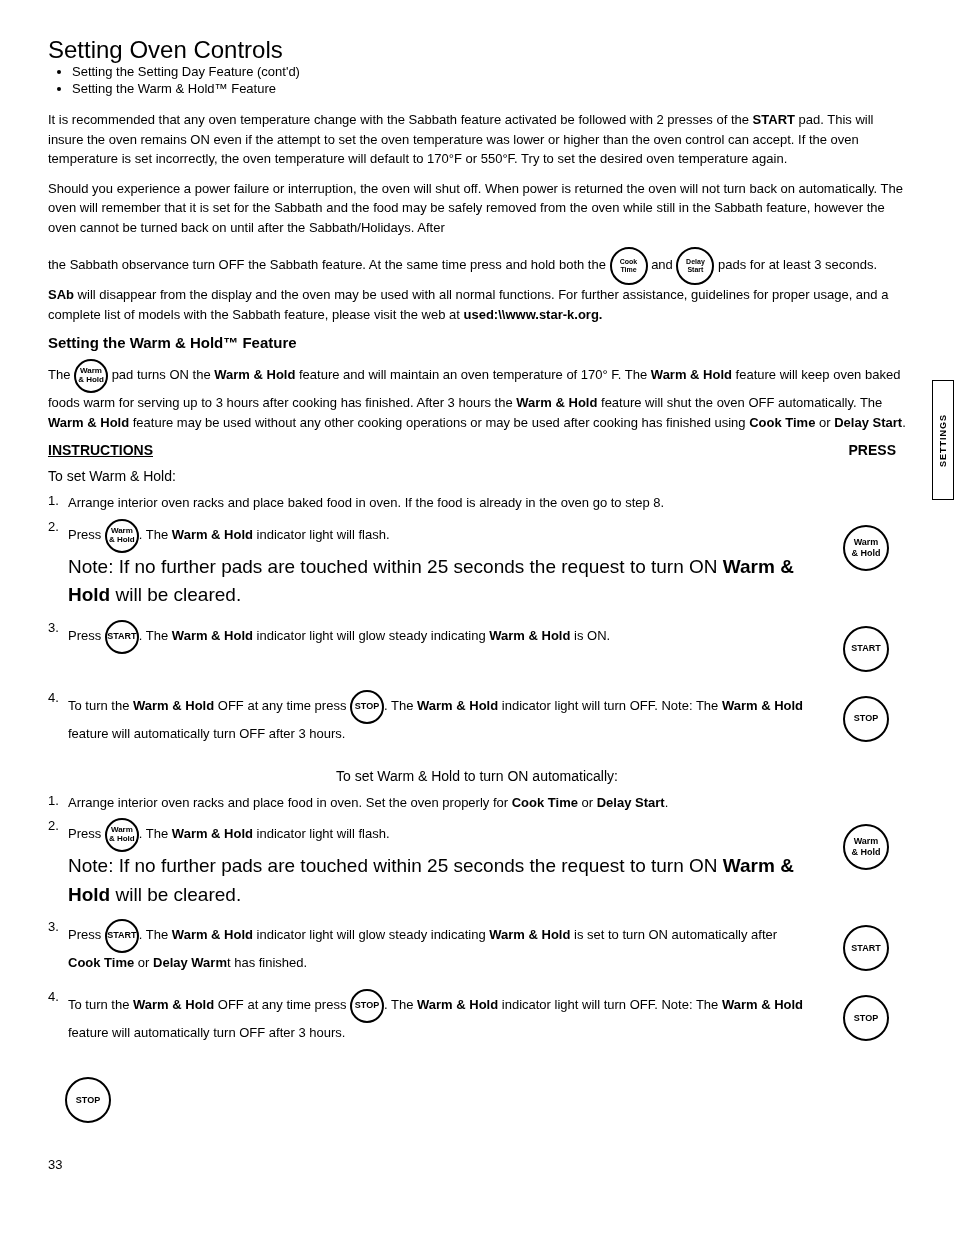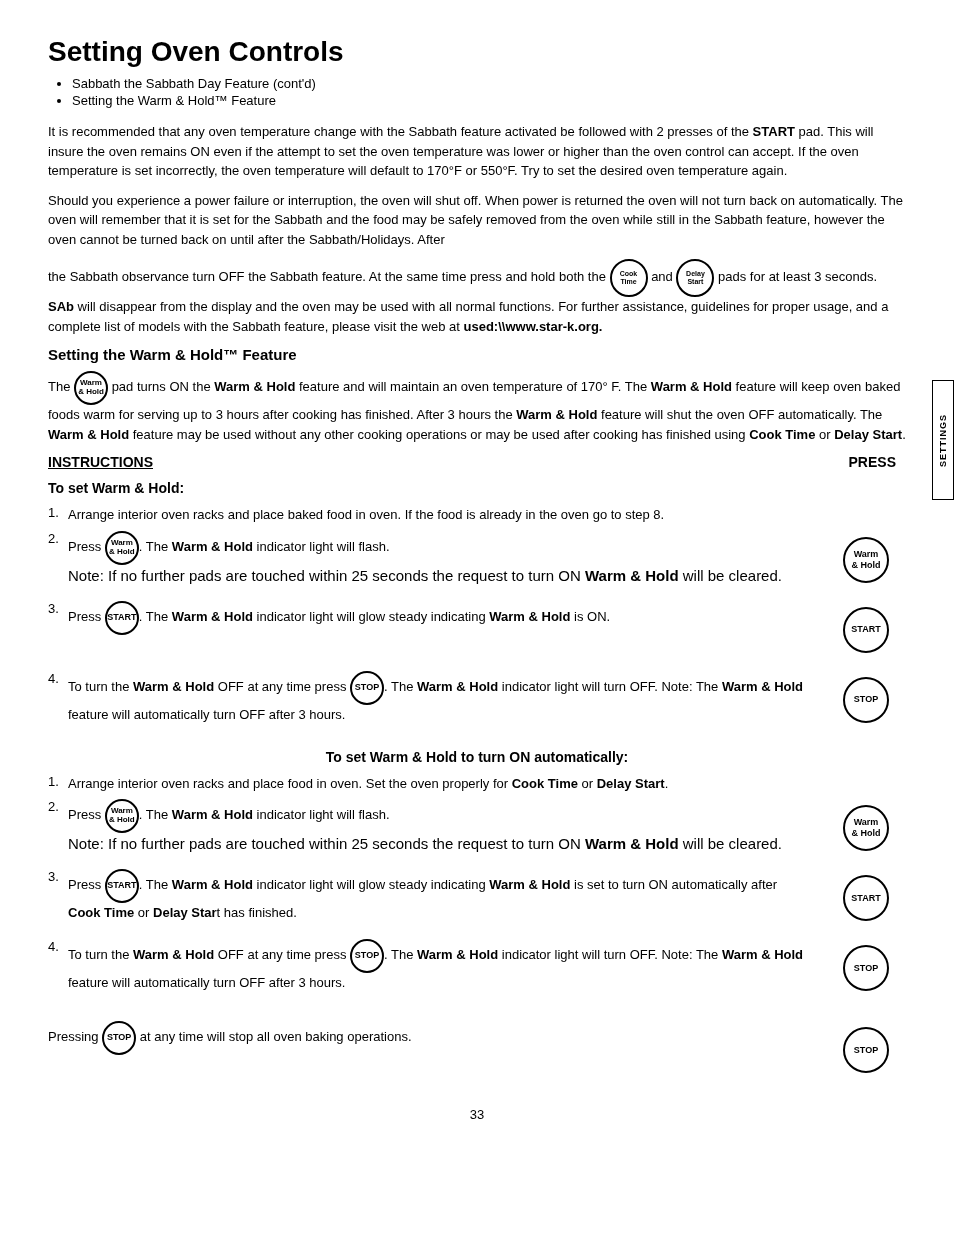--- a/index.html
+++ b/index.html
@@ -10,23 +10,23 @@
       color: #000;
       width: 954px;
       min-height: 1239px;
       position: relative;
     }
     .page {
       padding: 36px 48px 36px 48px;
       position: relative;
     }
     h1 {
-      font-size: 28px;
-      font-weight: bold;
-      margin-bottom: 8px;
+      font-size: 24px;
+      font-weight: normal;
+      margin-bottom: 0;
     }
     .bullet-list {
       margin-left: 24px;
       margin-bottom: 14px;
       list-style-type: disc;
     }
     .bullet-list li {
       font-size: 13px;
       margin-bottom: 2px;
     }
@@ -52,26 +52,26 @@
       font-weight: bold;
       text-decoration: underline;
     }
     .press-title {
       font-size: 14px;
       font-weight: bold;
       margin-right: 10px;
     }
     .section-title {
       font-size: 14px;
-      font-weight: bold;
+      font-weight: normal;
       margin-top: 8px;
       margin-bottom: 6px;
     }
     .note-text {
-      font-size: 15px;
+      font-size: 19px;
       line-height: 1.5;
       margin-left: 20px;
       margin-bottom: 6px;
     }
     .btn-inline {
       width: 34px;
       height: 34px;
       display: inline-flex;
       align-items: center;
       justify-content: center;
@@ -106,21 +106,20 @@
       border-radius: 50%;
       width: 38px;
       height: 38px;
       font-size: 7px;
       font-weight: bold;
       text-align: center;
       line-height: 1.15;
       vertical-align: middle;
     }
     .page-num {
-      text-align: center;
       margin-top: 20px;
       font-size: 13px;
     }
     .side-tab {
       position: absolute;
       right: 0;
       top: 380px;
       width: 22px;
       height: 120px;
       background: #fff;
@@ -168,21 +167,21 @@
 </head>
 <body>
 
 <div class="page">
 
   <div class="side-tab">SETTINGS</div>
 
   <h1>Setting Oven Controls</h1>
 
   <ul class="bullet-list">
-    <li>Sabbath the Sabbath Day Feature (cont'd)</li>
+    <li>Setting the Setting Day Feature (cont'd)</li>
     <li>Setting the Warm &amp; Hold™ Feature</li>
   </ul>
 
   <p>
     It is recommended that any oven temperature change with the Sabbath feature activated be followed with 2 presses of the
     <span class="bold">START</span>
     pad. This will insure the oven remains ON even if the attempt to set the oven temperature was lower or higher than
     the oven control can accept. If the oven temperature is set incorrectly, the oven temperature will default to 170°F or 550°F.
     Try to set the desired oven temperature again.
   </p>
@@ -304,21 +303,21 @@
     <div class="full-right">
       <div class="btn-large">Warm<br>&amp; Hold</div>
     </div>
   </div>
 
   <div class="full-row" style="margin-top:4px;">
     <div class="full-left">
       <div class="step-row">
         <span class="step-num">3.</span>
         <span class="step-text">
-          Press <span class="btn-inline" style="font-size:9px;">START</span>. The <span class="bold">Warm &amp; Hold</span> indicator light will glow steady indicating <span class="bold">Warm &amp; Hold</span> is set to turn ON automatically after <span class="bold">Cook Time</span> or <span class="bold">Delay Star</span>t has finished.
+          Press <span class="btn-inline" style="font-size:9px;">START</span>. The <span class="bold">Warm &amp; Hold</span> indicator light will glow steady indicating <span class="bold">Warm &amp; Hold</span> is set to turn ON automatically after <span class="bold">Cook Time</span> or <span class="bold">Delay Warm</span>t has finished.
         </span>
       </div>
     </div>
     <div class="full-right">
       <div class="btn-large">START</div>
     </div>
   </div>
 
   <div class="full-row" style="margin-top:4px;">
     <div class="full-left">
@@ -328,25 +327,20 @@
           To turn the <span class="bold">Warm &amp; Hold</span> OFF at any time press <span class="btn-inline" style="font-size:9px;">STOP</span>. The <span class="bold">Warm &amp; Hold</span> indicator light will turn OFF. Note: The <span class="bold">Warm &amp; Hold</span> feature will automatically turn OFF after 3 hours.
         </span>
       </div>
     </div>
     <div class="full-right">
       <div class="btn-large">STOP</div>
     </div>
   </div>
 
   <div class="full-row" style="margin-top:16px;">
-    <div class="full-left">
-      <p>
-        Pressing <span class="btn-inline" style="font-size:9px;">STOP</span> at any time will stop all oven baking operations.
-      </p>
-    </div>
     <div class="full-right">
       <div class="btn-large">STOP</div>
     </div>
   </div>
 
   <div class="page-num">33</div>
 
 </div>
 
 </body></html>

